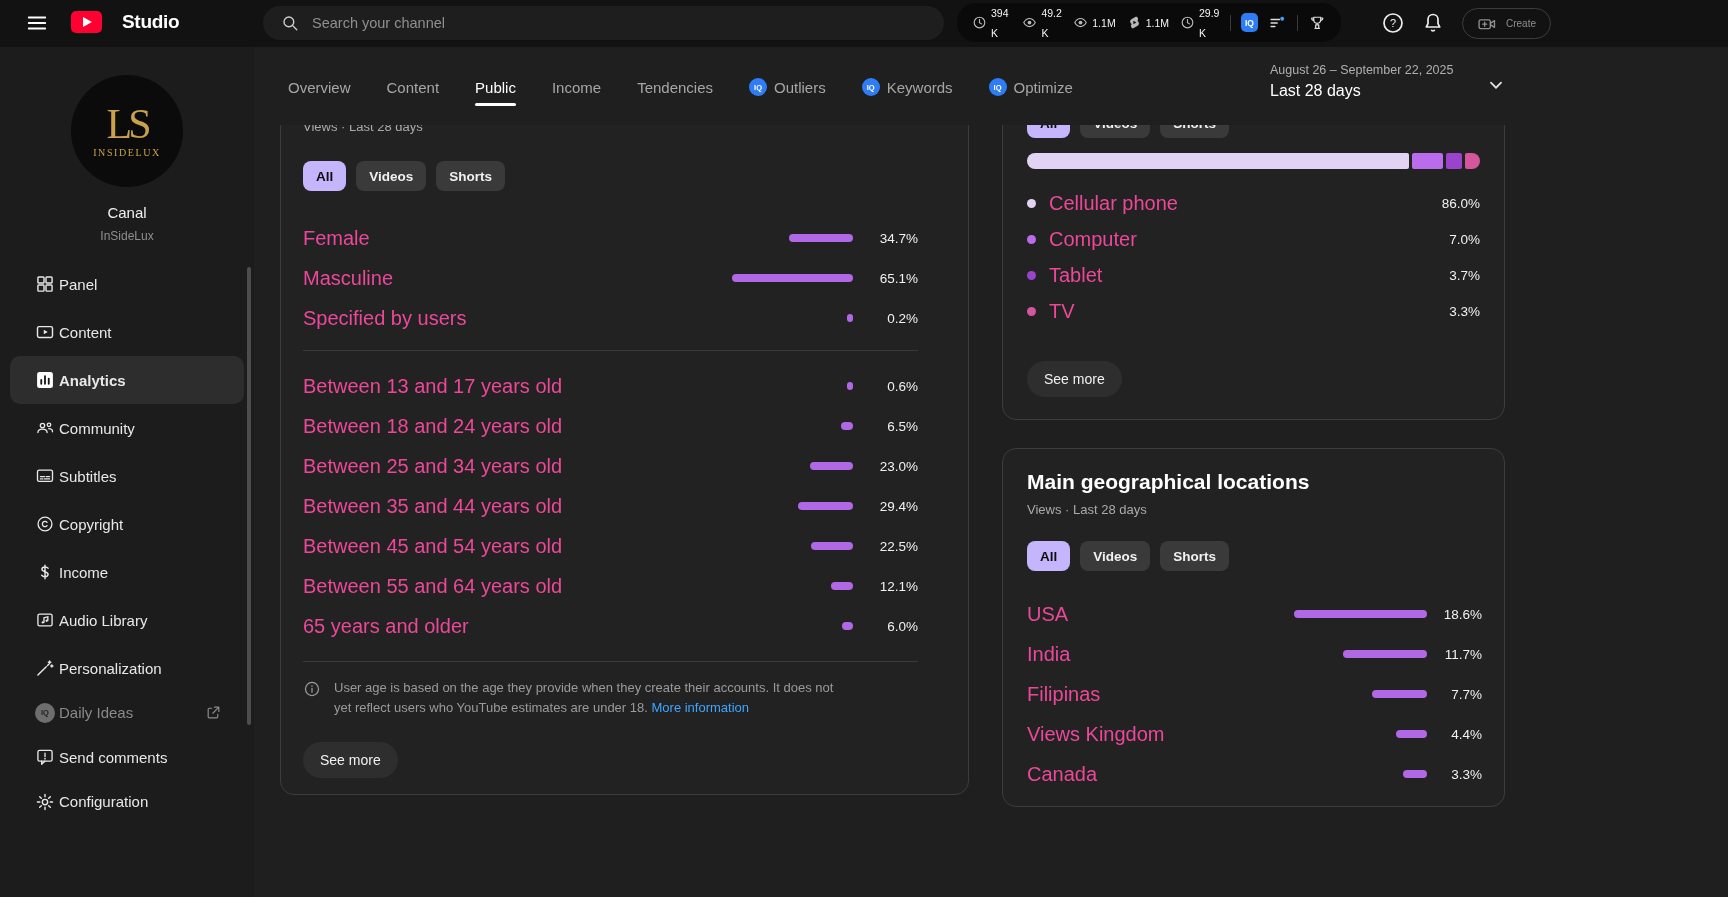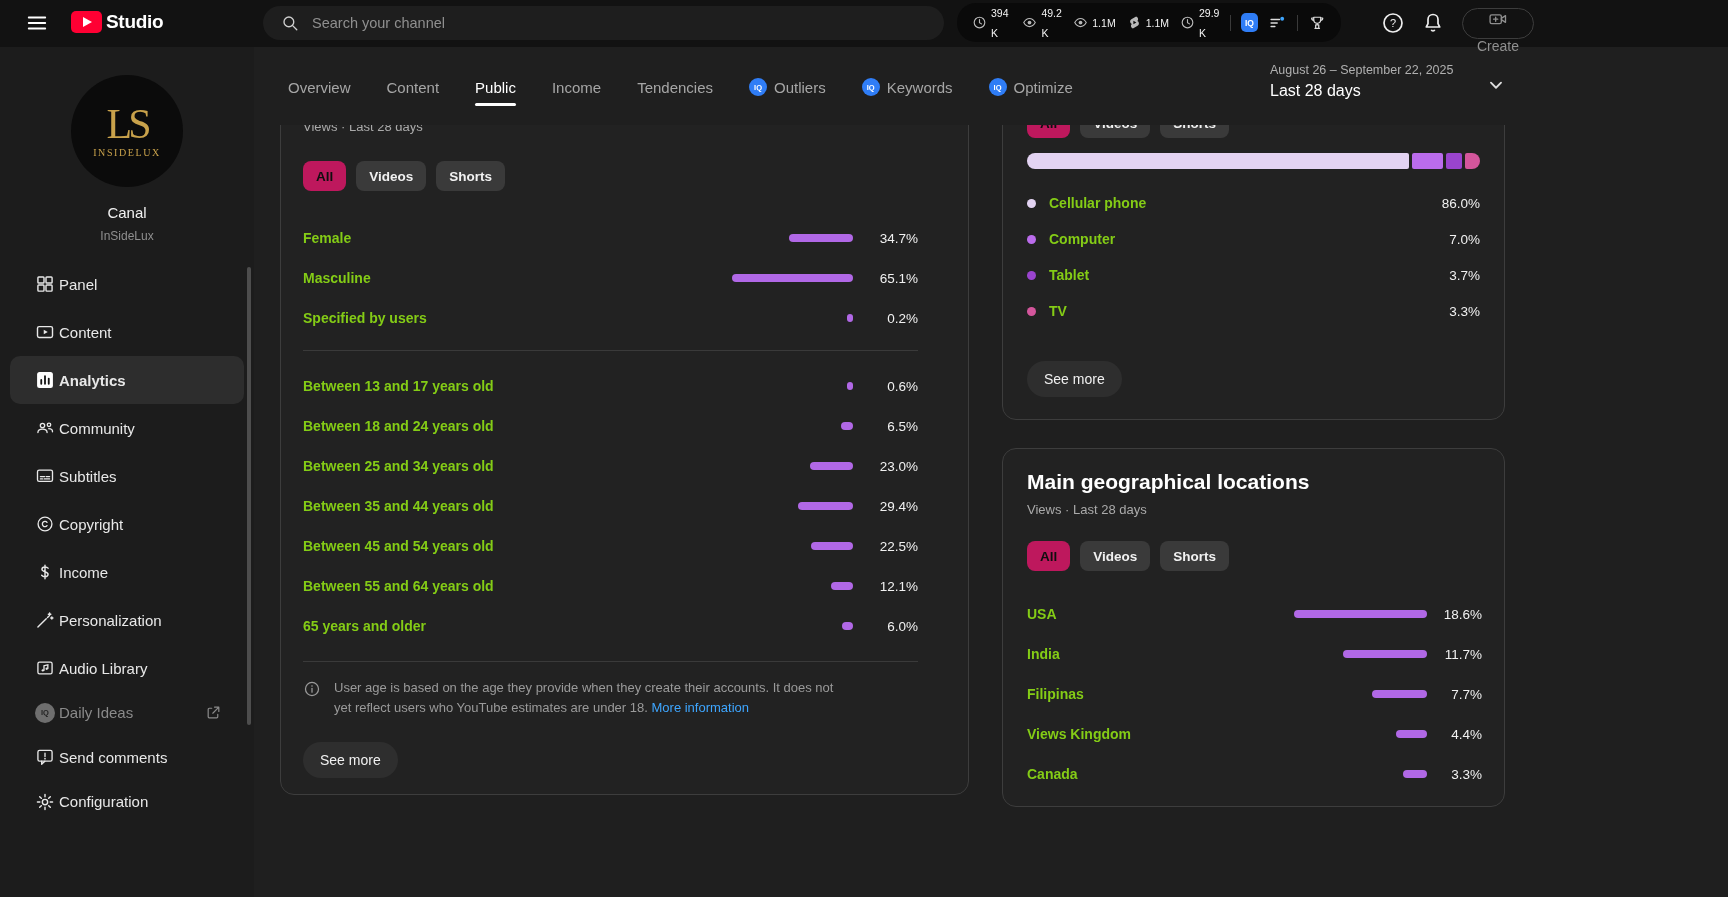--- a/index.html
+++ b/index.html
@@ -4,37 +4,37 @@
 <style>
   * { box-sizing: border-box; }
   body { margin:0; background:#0f0f0f; font-family:"Liberation Sans", sans-serif; }
   .screen { position:relative; width:1728px; height:897px; overflow:hidden; background:#1f1f1f; }
 
   
   .topbar { position:absolute; left:0; top:0; width:1728px; height:47px; background:#121212; z-index:30; }
   .icon { display:inline-flex; }
   .icon svg { width:100%; height:100%; }
   .menu-btn { position:absolute; left:26px; top:12px; width:22px; height:22px; color:#fff; background:none; border:none; padding:0; cursor:pointer; }
-  .logo { position:absolute; left:71px; top:11px; display:flex; gap:4px; }
+  .logo { position:absolute; left:71px; top:11px; display:flex; gap:20px; }
   .logo-mark { width:31px; height:22px; background:#ff0033; border-radius:5px; display:flex; align-items:center; justify-content:center; }
   .logo-play { width:0; height:0; border-left:9px solid #fff; border-top:5.5px solid transparent; border-bottom:5.5px solid transparent; margin-left:2px; }
   .logo-text { color:#fff; font-size:19px; font-weight:700; letter-spacing:-0.3px; }
   .search { position:absolute; left:263px; top:6px; width:681px; height:34px; border-radius:17px; background:#1e1e1e; display:flex; align-items:center; gap:13px; padding-left:18px; }
   .search .icon { width:18px; height:18px; color:#cfcfcf; }
   .search-ph { font-size:14.5px; color:#8f8f8f; }
   .stats-pill { position:absolute; left:957px; top:3px; width:384px; height:39px; border-radius:19px; background:#0a0a0a; display:flex; align-items:center; padding:0 15px; gap:10px; }
   .stat { display:flex; align-items:center; gap:4px; }
   .stat .icon { width:15px; height:15px; color:#b9b9b9; flex-shrink:0; }
   .stat-val { font-size:10.5px; line-height:20px; max-width:28px; color:#f3f3f3; font-weight:500; }
   .vdiv { width:1px; height:16px; background:#3a3a3a; }
   .iq-square { width:19px; height:19px; border-radius:5px; background:#2f7df6; color:#fff; font-size:8.5px; font-weight:700; display:flex; align-items:center; justify-content:center; }
   .tb-icon { width:20px; height:20px; color:#ddd; }
   .help-btn { position:absolute; left:1381px; top:11px; width:24px; height:24px; color:#eee; }
   .bell-btn { position:absolute; left:1421px; top:11px; width:24px; height:24px; color:#eee; }
-  .create-btn { position:absolute; left:1462px; top:8px; height:31px; padding:0 14px; border:1px solid #3d3d3d; border-radius:17px; background:transparent; color:#8f8f8f; font-size:14px; display:flex; align-items:center; gap:9px; cursor:pointer;flex-direction:column; }
+  .create-btn { position:absolute; left:1462px; top:8px; height:31px; padding:0 14px; border:1px solid #3d3d3d; border-radius:17px; background:transparent; color:#8f8f8f; font-size:10px; display:flex; align-items:center; gap:9px; cursor:pointer; }
   .create-btn .icon { width:20px; height:20px; }
 
   
   .sidebar { position:absolute; left:0; top:47px; width:254px; height:850px; background:#1c1c1c; overflow:hidden; }
   .avatar { margin:28px auto 0; width:112px; height:112px; border-radius:50%; background:#0b0b0b; display:flex; flex-direction:column; align-items:center; justify-content:center; }
   .avatar-monogram { font-family:"Liberation Serif", serif; color:#c9a24b; font-size:42px; letter-spacing:-4px; line-height:40px; }
   .avatar-wordmark { font-family:"Liberation Serif", serif; color:#c9a24b; font-size:10px; letter-spacing:1.6px; margin-top:3px; }
   .side-name { text-align:center; font-size:15px; font-weight:500; color:#f1f1f1; margin-top:17px; }
   .side-handle { text-align:center; font-size:12px; color:#8f8f8f; margin-top:8px; }
   .side-nav { margin-top:17px; }
@@ -64,27 +64,27 @@
   .card { position:absolute; background:#222222; border:1px solid #3d3d3d; border-radius:14px; }
   .demo-card { left:26px; top:20px; width:689px; height:728px; padding:0 50px 0 22px; }
   .devices-card { left:748px; top:-30px; width:503px; height:403px; padding:0 24px; }
   .geo-card { left:748px; top:401px; width:503px; height:359px; padding:0 22px 0 24px; }
 
   .card-sub { font-size:13px; color:#aaa; }
   .demo-card .card-sub { margin-top:51px; }
   .chips { display:flex; gap:10px; }
   .demo-card .chips { margin-top:27px; }
   .chip { height:30px; padding:0 13px; border-radius:8px; background:#3a3a3a; color:#f1f1f1; font-size:13.5px; font-weight:700; display:flex; align-items:center; border:none; cursor:pointer; font-family:inherit; }
-  .chip.active { background:#be185d; color:#0f0f0f; }
+  .chip.active { background:#c4b5fd; color:#0f0f0f; }
 
   .rows { }
   .demo-card .rows { margin-top:27px; }
   .demo-card .rows.age { margin-top:15px; }
   .row { height:40px; display:flex; align-items:center; }
-  .row-label { flex:1; font-size:14px; color:#84cc16;font-weight:bold; }
+  .row-label { flex:1; font-size:20px; color:#ec4899; }
   .bar-zone { position:relative; width:130px; height:8px; }
   .bar { position:absolute; right:0; top:0; height:8px; border-radius:4px; }
   .row-pct { width:65px; text-align:right; font-size:13.5px; color:#f1f1f1; }
   .div { border:none; border-top:1px solid #3a3a3a; margin:12px 0 0 0; }
   .div.d2 { margin-top:15px; }
   .note { margin-top:16px; display:flex; gap:13px; }
   .n-info { width:18px; height:18px; color:#9a9a9a; flex-shrink:0; margin-top:2px; }
   .note-p { margin:0; max-width:520px; font-size:13px; line-height:20px; color:#9a9a9a; }
   .note-link { color:#3ea6ff; text-decoration:none; cursor:pointer; }
   .see-more { margin-top:24px; height:36px; padding:0 17px; border-radius:18px; background:#2e2e2e; color:#f1f1f1; font-size:14px; font-weight:500; border:none; cursor:pointer; font-family:inherit; }
@@ -285,36 +285,36 @@
         <div class="side-item">
           <span class="icon">
             <svg viewBox="0 0 24 24" fill="none" stroke="currentColor" stroke-width="1.7" stroke-linecap="round">
               <path d="M12 3.8v16.4M15.7 7.4c-.8-1-2.1-1.5-3.7-1.5-2.1 0-3.7 1.1-3.7 2.8 0 3.7 7.4 2.4 7.4 6.1 0 1.8-1.6 2.9-3.7 2.9-1.8 0-3.2-.7-4-1.8"></path>
             </svg>
           </span>
           <span class="side-label">Income</span>
         </div>
         <div class="side-item">
           <span class="icon">
-            <svg viewBox="0 0 24 24" fill="none" stroke="currentColor" stroke-width="1.7" stroke-linecap="round">
-              <path d="M3.5 20.5 13.5 10.5M15 9l1.6-1.6M17.5 3.5v3M16 5h3M20.2 8.2v2.6M18.9 9.5h2.6"></path>
-            </svg>
-          </span>
-          <span class="side-label">Personalization</span>
-        </div>
-        <div class="side-item">
-          <span class="icon">
             <svg viewBox="0 0 24 24" fill="none" stroke="currentColor" stroke-width="1.6" stroke-linecap="round">
               <rect x="3.5" y="5" width="17" height="14" rx="2"></rect>
               <path d="M10.8 14.8V9.2l4.6-1.1v4.6"></path>
               <circle cx="9.4" cy="14.8" r="1.4" fill="currentColor" stroke="none"></circle>
               <circle cx="14" cy="12.9" r="1.4" fill="currentColor" stroke="none"></circle>
             </svg>
           </span>
           <span class="side-label">Audio Library</span>
+        </div>
+        <div class="side-item">
+          <span class="icon">
+            <svg viewBox="0 0 24 24" fill="none" stroke="currentColor" stroke-width="1.7" stroke-linecap="round">
+              <path d="M3.5 20.5 13.5 10.5M15 9l1.6-1.6M17.5 3.5v3M16 5h3M20.2 8.2v2.6M18.9 9.5h2.6"></path>
+            </svg>
+          </span>
+          <span class="side-label">Personalization</span>
         </div>
         <div class="side-item dim short">
           <span class="iq-circle">IQ</span>
           <span class="side-label">Daily Ideas</span>
           <span class="icon ext">
             <svg viewBox="0 0 24 24" fill="none" stroke="currentColor" stroke-width="1.7" stroke-linecap="round" stroke-linejoin="round">
               <path d="M13.5 4.5h6v6M19.5 4.5 11 13M9.5 6H6A1.5 1.5 0 0 0 4.5 7.5V18A1.5 1.5 0 0 0 6 19.5h10.5A1.5 1.5 0 0 0 18 18v-3.5"></path>
             </svg>
           </span>
         </div>

